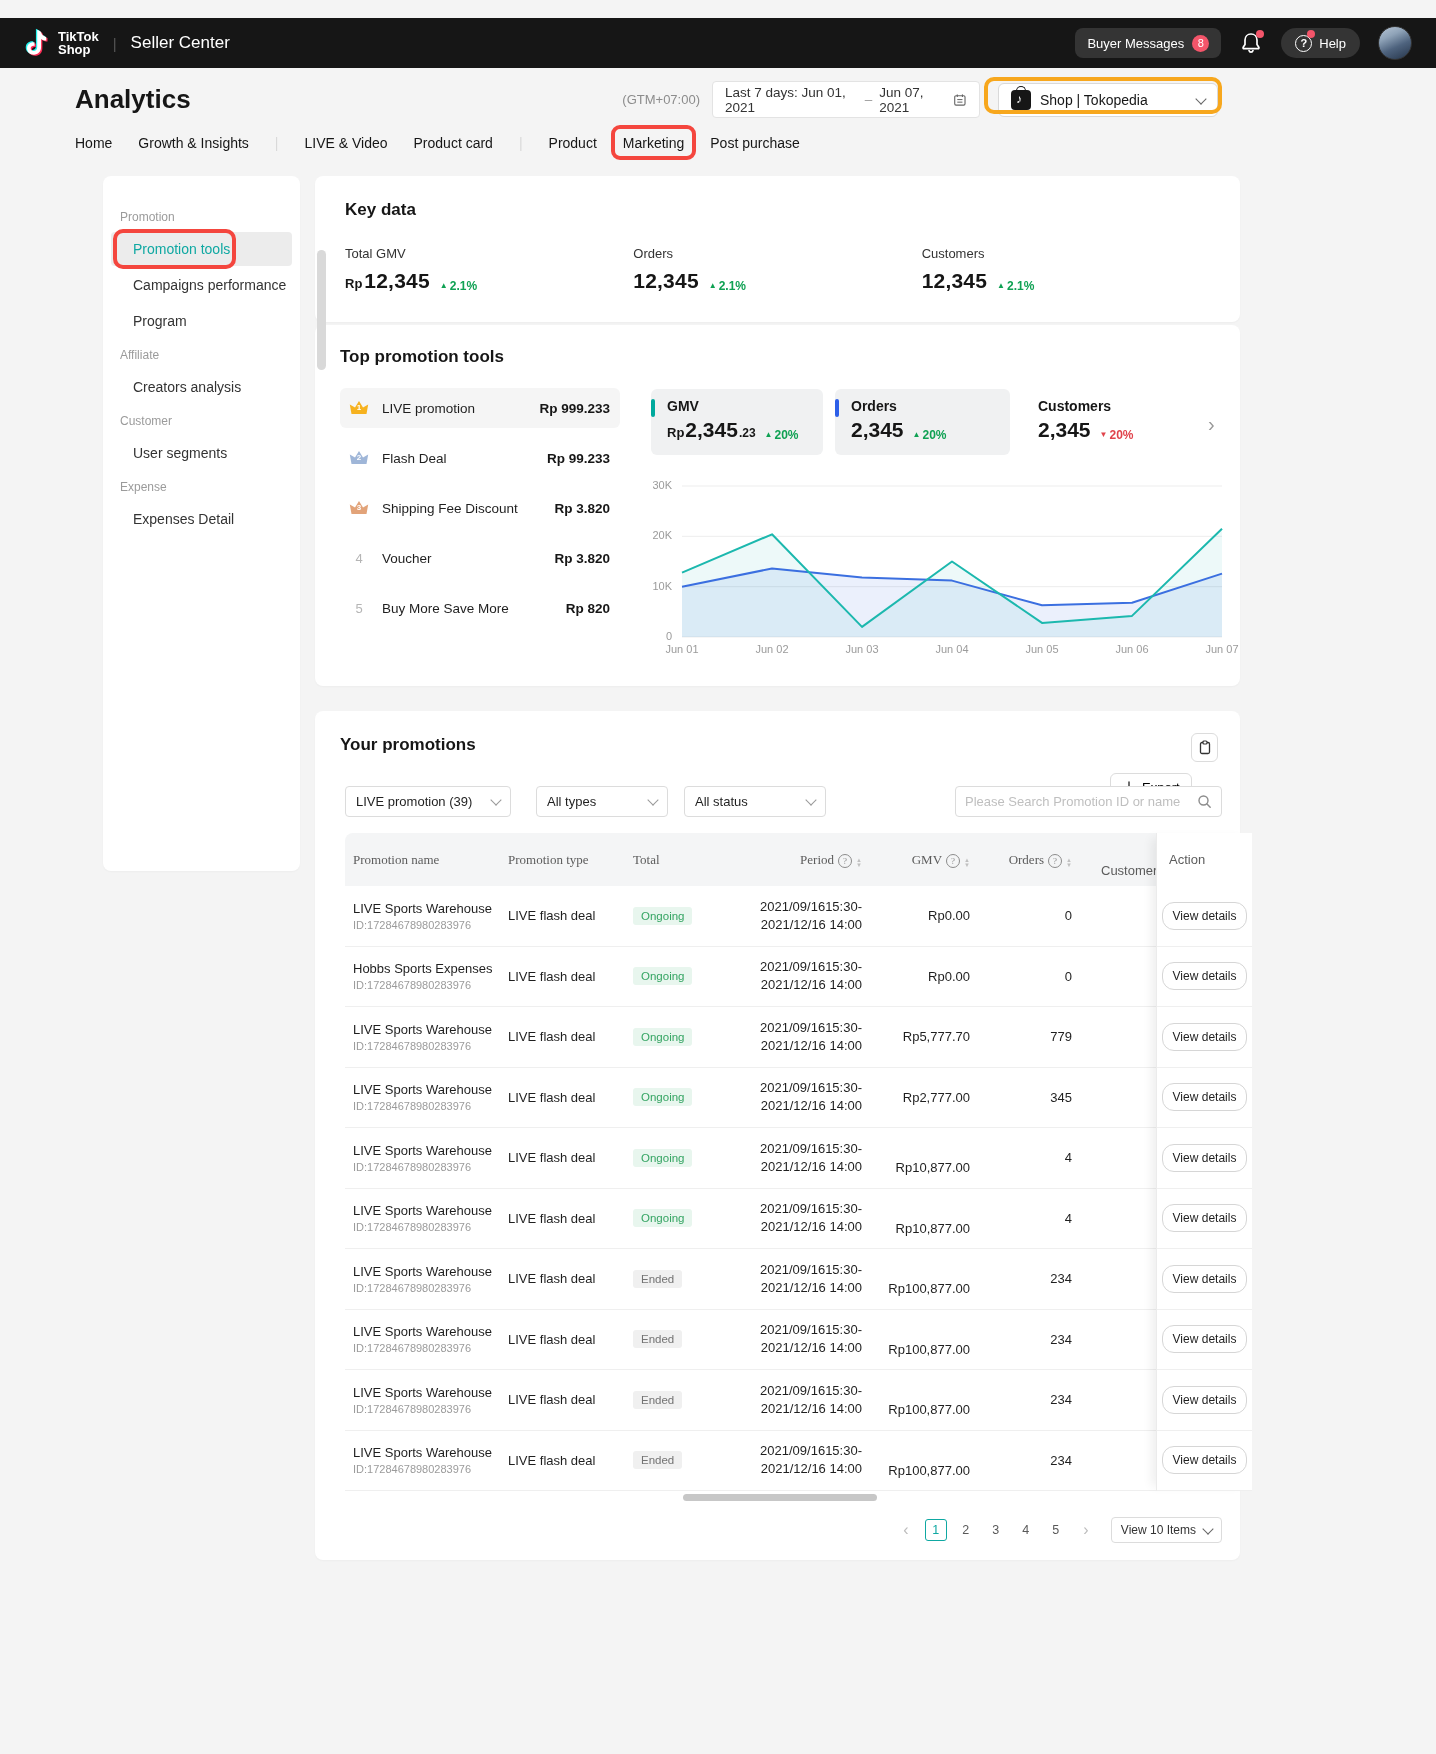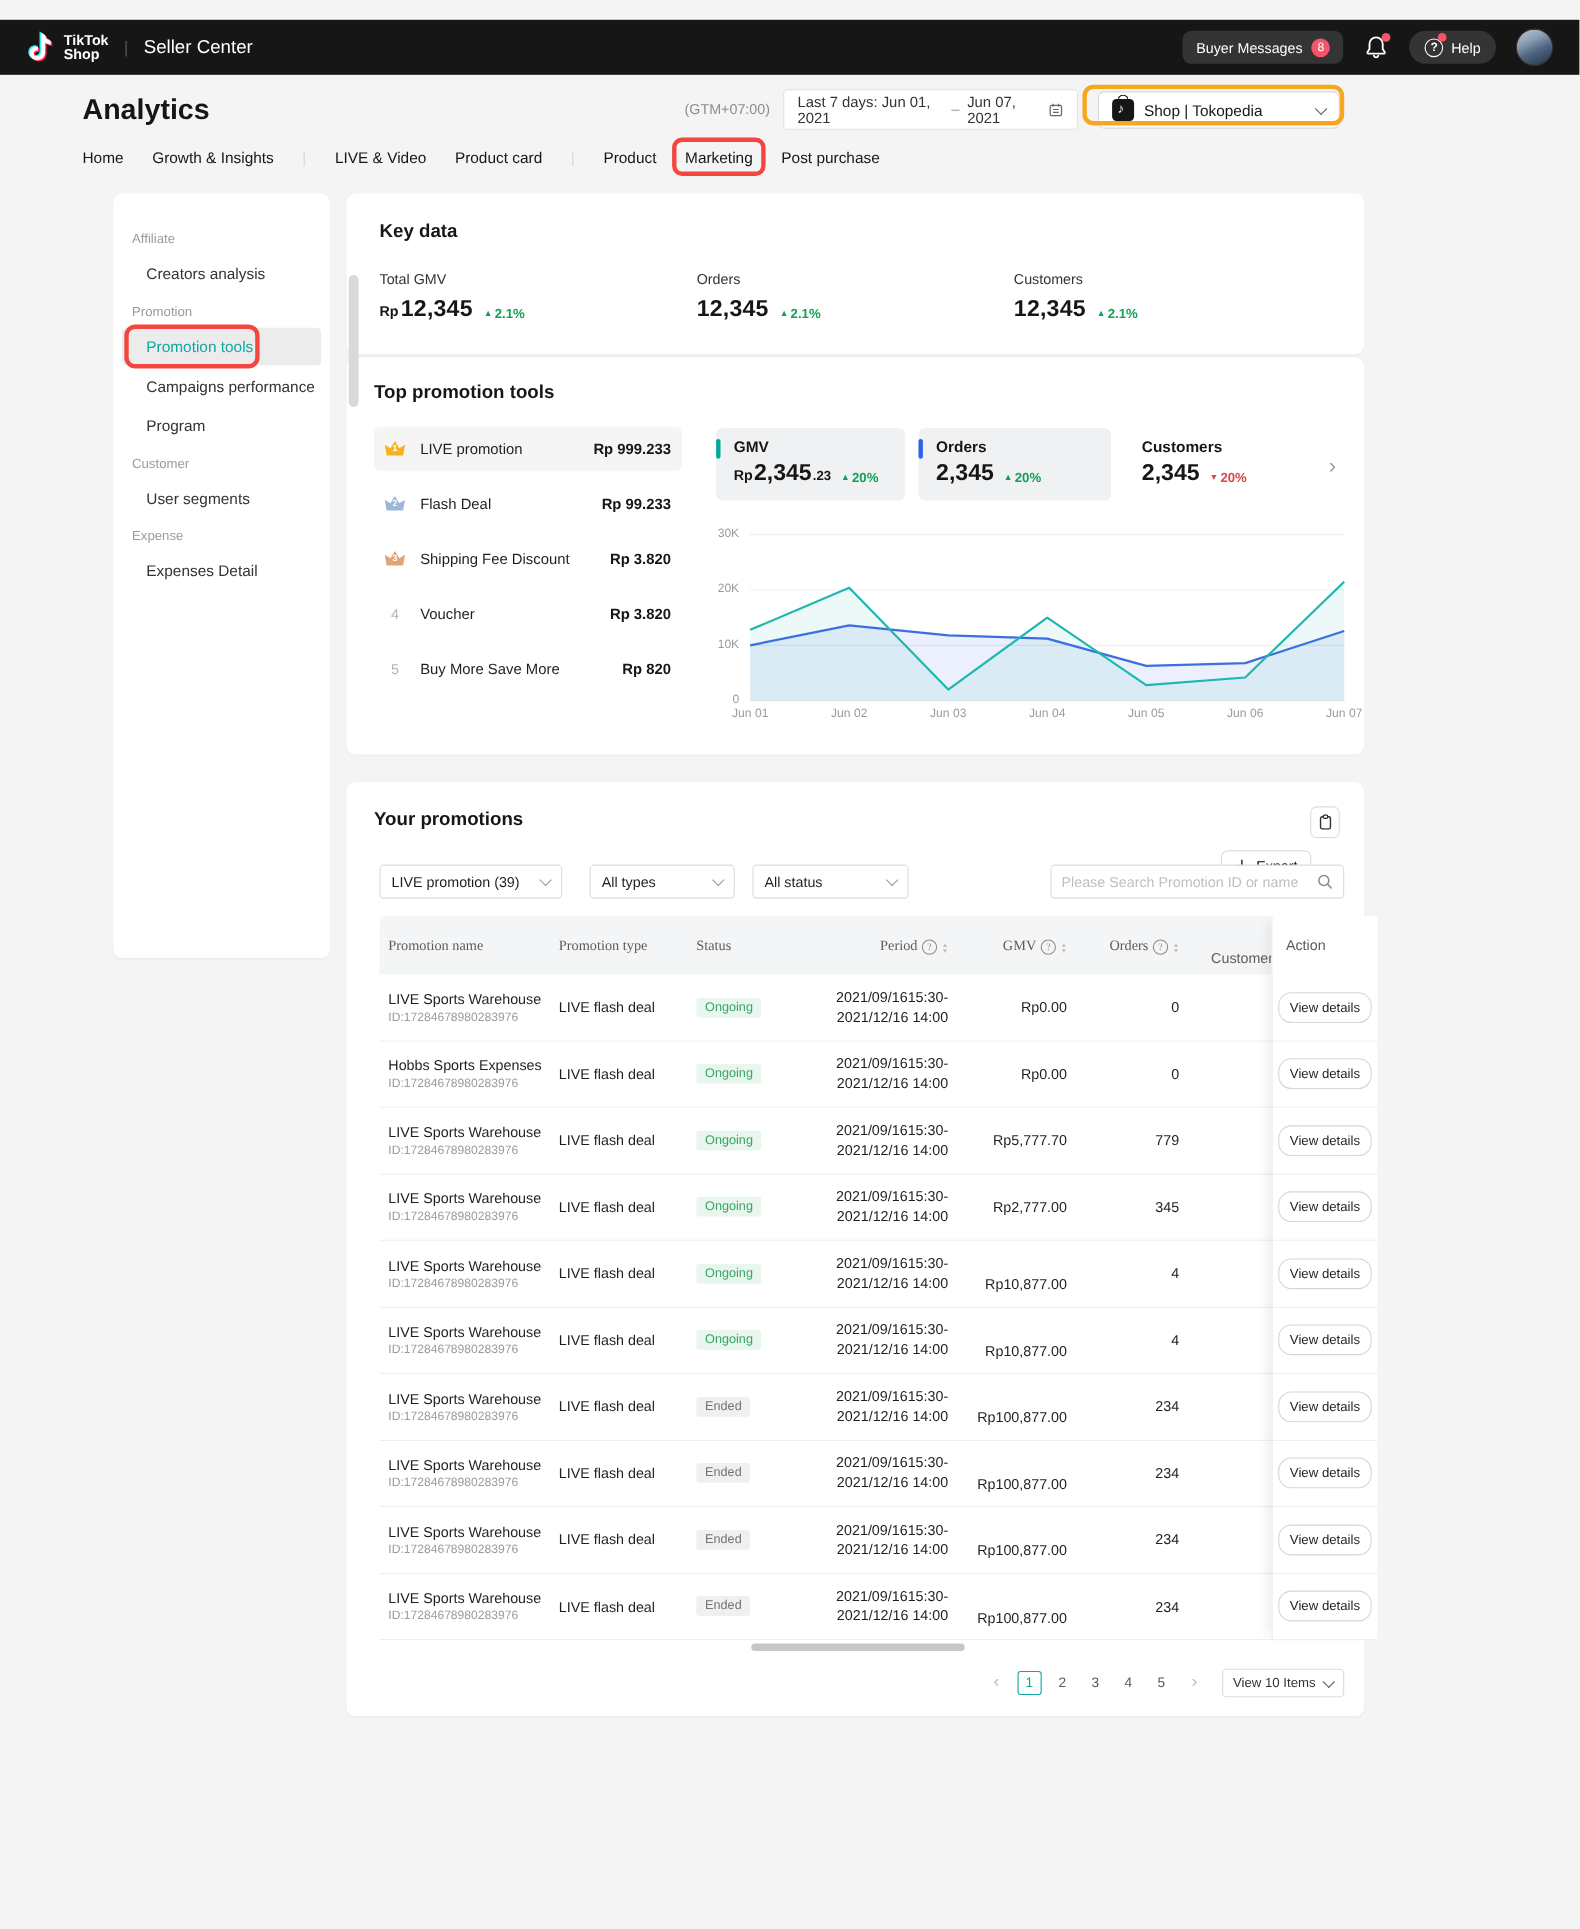--- a/index.html
+++ b/index.html
@@ -218,35 +218,35 @@
     <div class="tab">LIVE &amp; Video</div>
     <div class="tab">Product card</div>
     <span class="tab-div">|</span>
     <div class="tab">Product</div>
     <div class="tab annotated">Marketing</div>
     <div class="tab">Post purchase</div>
   </nav>
 
 <aside class="card" id="sidebar">
     <div class="side-section">
+      <div class="side-label">Promotion</div>
+      <div class="side-item active annotated">
+        <span>Promotion tools</span>
+      </div>
+      <div class="side-item">
+        <span>Campaigns performance</span>
+      </div>
+      <div class="side-item">
+        <span>Program</span>
+      </div>
+    </div>
+    <div class="side-section">
       <div class="side-label">Affiliate</div>
       <div class="side-item">
         <span>Creators analysis</span>
-      </div>
-    </div>
-    <div class="side-section">
-      <div class="side-label">Promotion</div>
-      <div class="side-item active annotated">
-        <span>Promotion tools</span>
-      </div>
-      <div class="side-item">
-        <span>Campaigns performance</span>
-      </div>
-      <div class="side-item">
-        <span>Program</span>
       </div>
     </div>
     <div class="side-section">
       <div class="side-label">Customer</div>
       <div class="side-item">
         <span>User segments</span>
       </div>
     </div>
     <div class="side-section">
       <div class="side-label">Expense</div>
@@ -429,21 +429,21 @@
   </div>
   <div class="ptable" id="ptable">
       <div class="trow thead">
         <div class="th th-name">
           <span>Promotion name</span>
         </div>
         <div class="th">
           <span>Promotion type</span>
         </div>
         <div class="th">
-          <span>Status</span>
+          <span>Total</span>
         </div>
         <div class="th r pr26">
           <span>Period</span>
           <span class="hq">?</span>
           <span class="sorter">▲<br>▼</span>
         </div>
         <div class="th r pr28">
           <span>GMV</span>
           <span class="hq">?</span>
           <span class="sorter">▲<br>▼</span>

